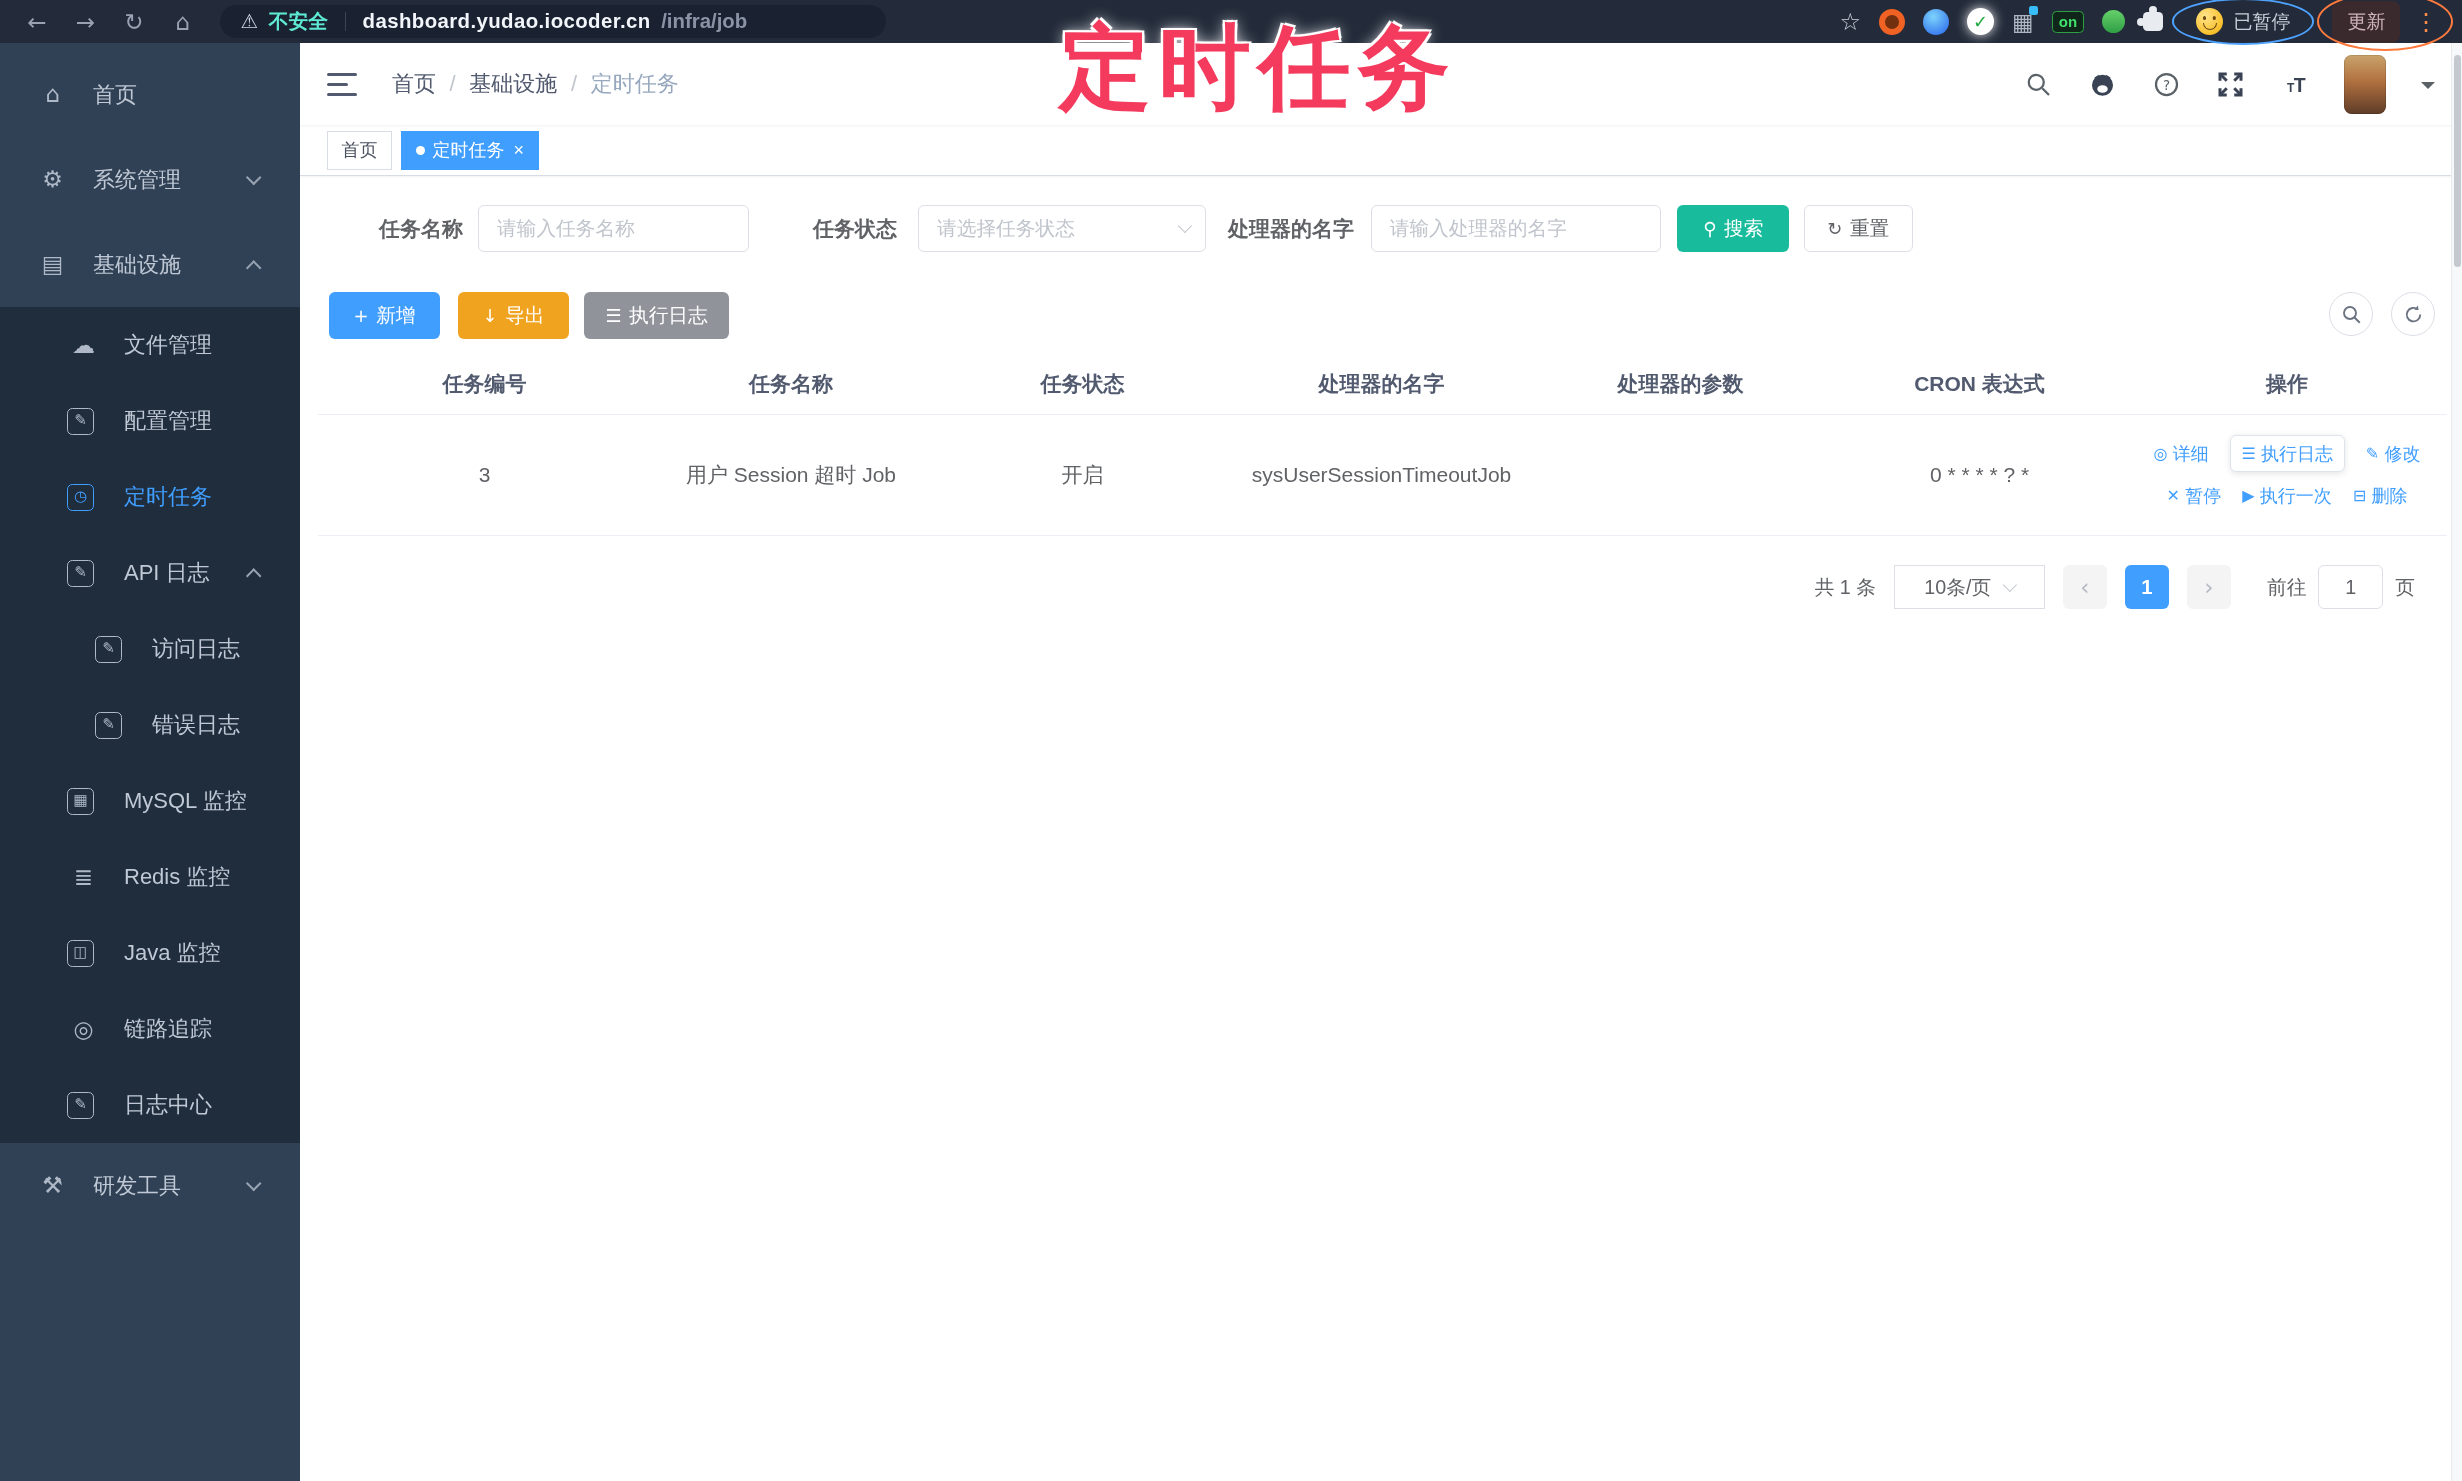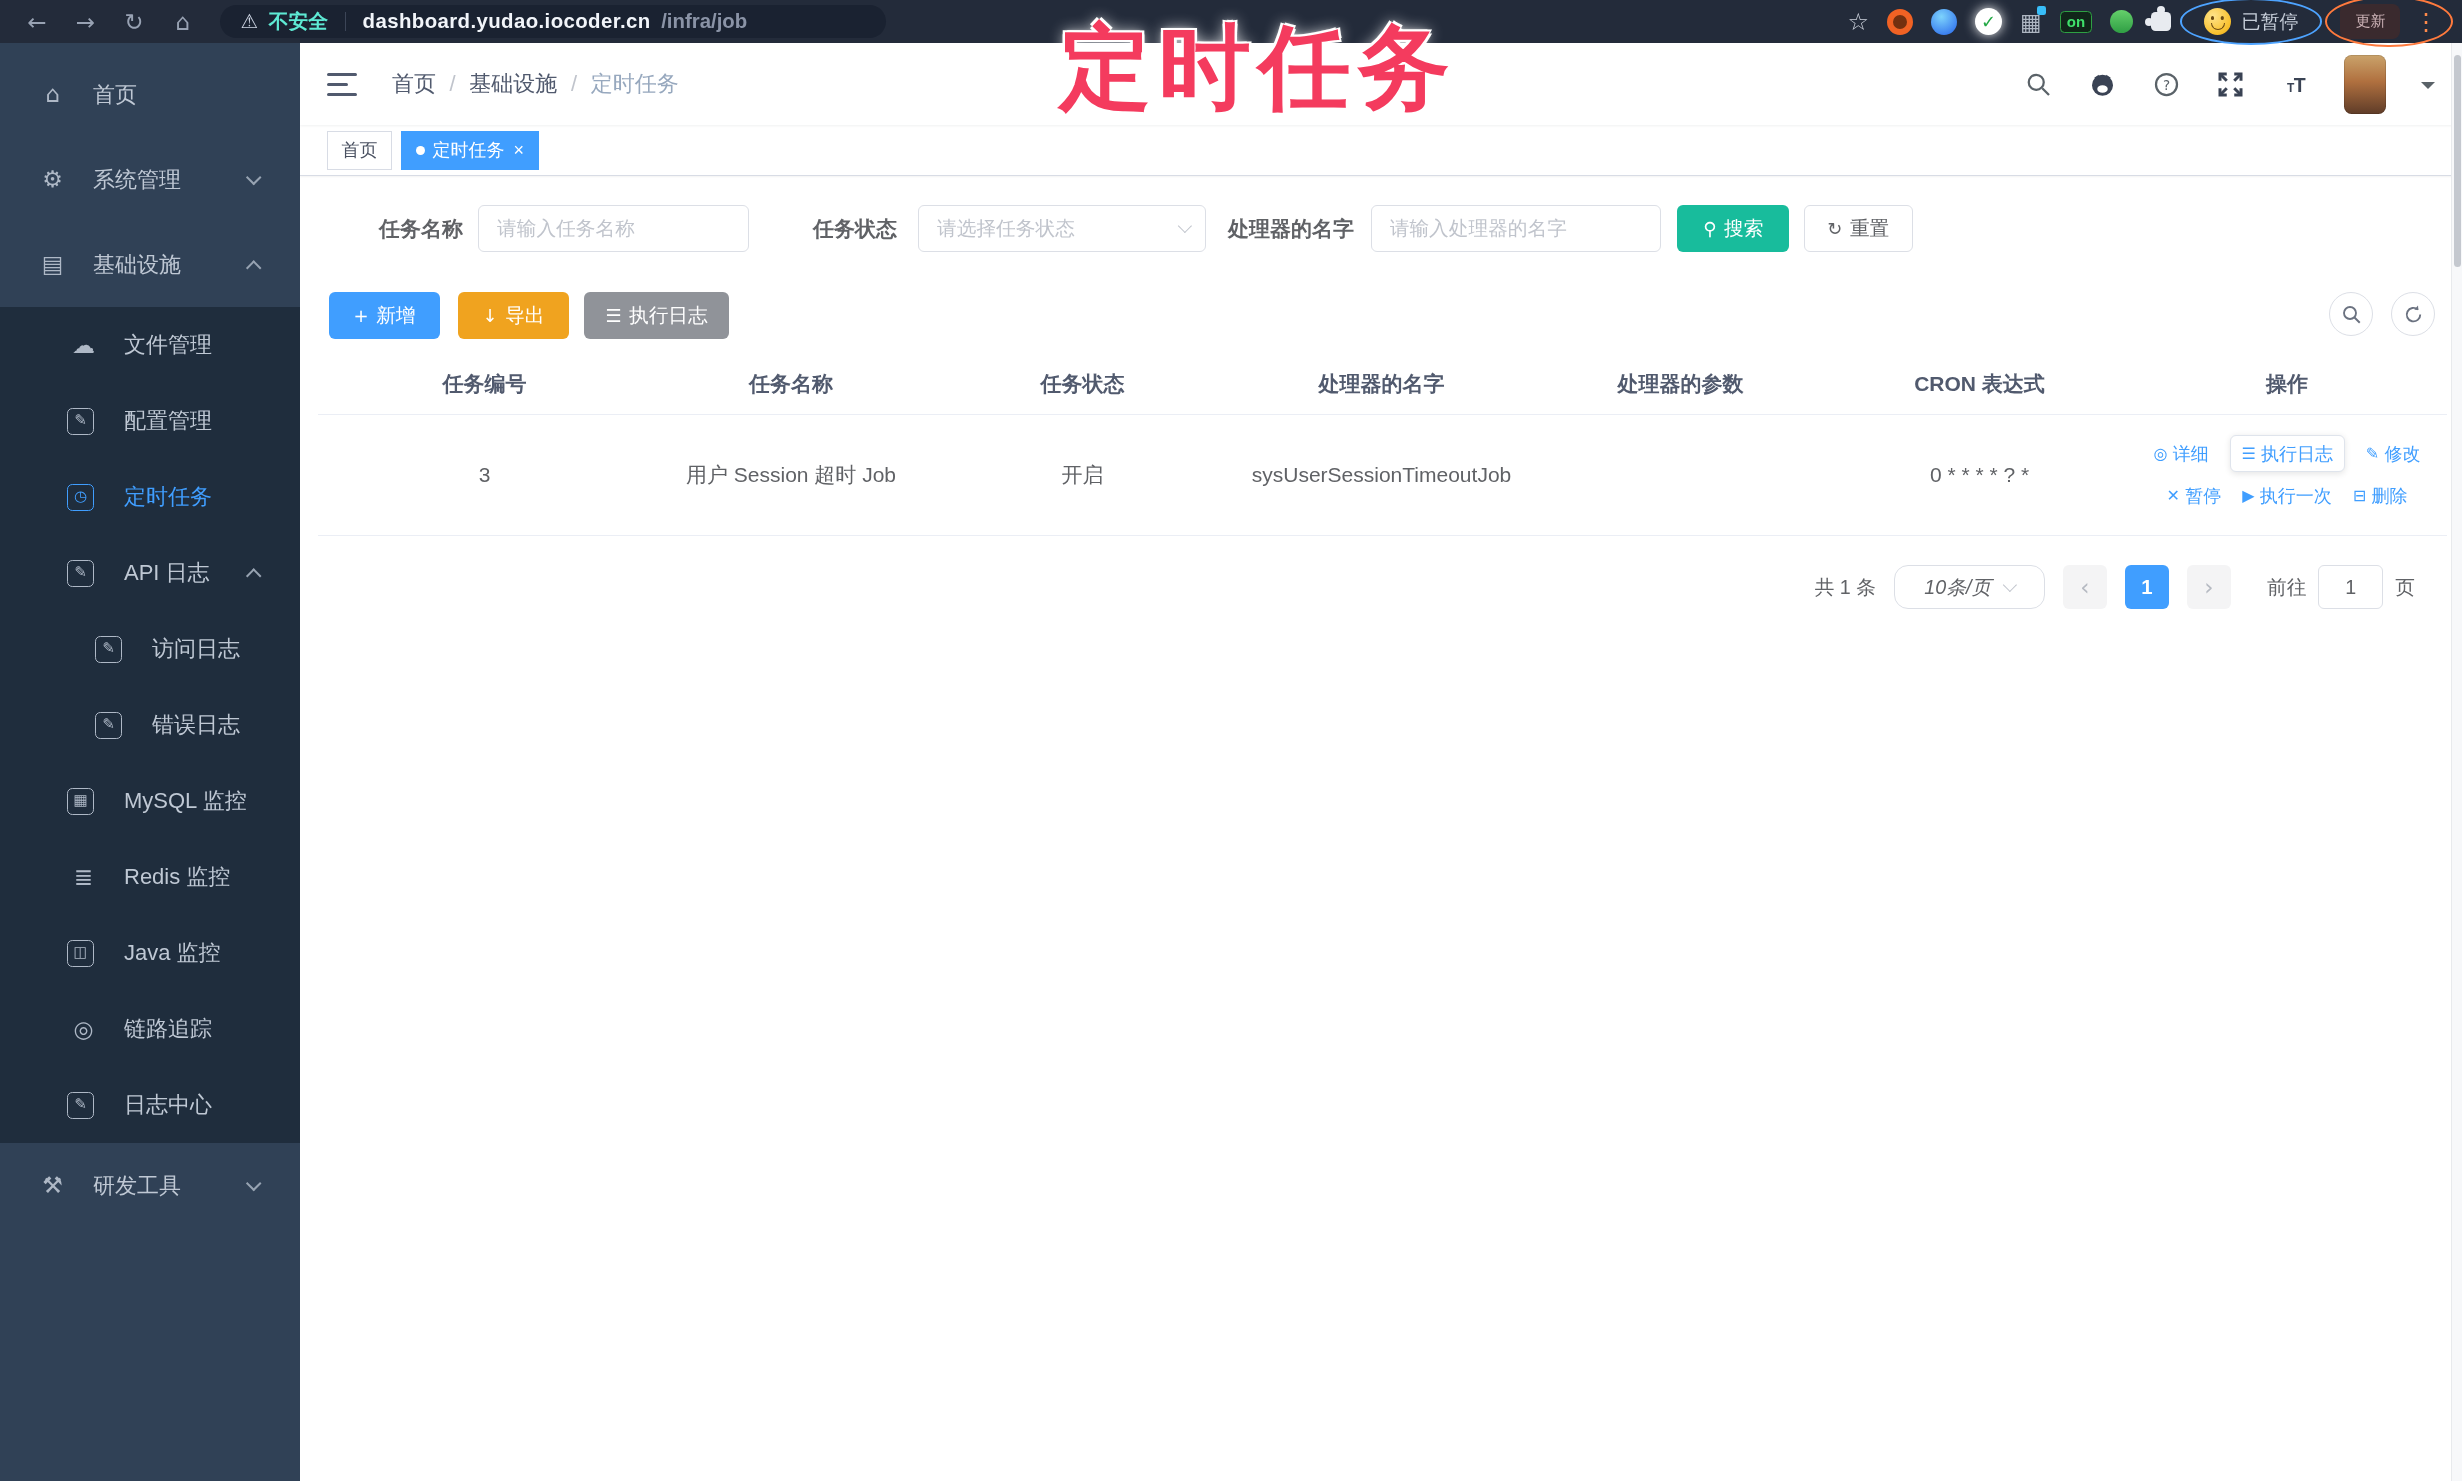--- a/index.html
+++ b/index.html
@@ -33,21 +33,21 @@
   .puzzle::before{content:'';position:absolute;top:-6px;left:6px;width:8.3px;height:8.3px;border-radius:50%;background:#e8ebf0;}
   .puzzle::after{content:'';position:absolute;left:-6px;top:6px;width:8.3px;height:8.3px;border-radius:50%;background:#e8ebf0;}
   .paused-wrap{position:relative;display:flex;align-items:center;gap:10.6px;padding:4.5px 15px;cursor:pointer;}
   .paused-wrap::after{content:'';position:absolute;inset:-5.3px -9px;border:2.3px solid #4da3ff;border-radius:50%;pointer-events:none;}
   .emoji{width:27px;height:27px;border-radius:50%;background:radial-gradient(circle at 35% 30%,#ffe38a,#f8c02c 70%,#d99a16);position:relative;}
   .emoji::before{content:'';position:absolute;left:6.8px;top:8.3px;width:3.8px;height:3.8px;border-radius:50%;background:#6b4a12;box-shadow:9.8px 0 0 #6b4a12;}
   .emoji::after{content:'';position:absolute;left:7.6px;top:15px;width:12px;height:6px;border:1.5px solid #6b4a12;border-top:none;border-radius:0 0 9px 9px;}
   .paused-label{color:#c6ced9;font-size:19px;}
   .update-wrap{position:relative;display:flex;align-items:center;gap:13.6px;padding:3px 9px;cursor:pointer;}
   .update-wrap::after{content:'';position:absolute;inset:-5.3px -6px;border:2.3px solid #ff7a3d;border-radius:50%;pointer-events:none;}
-  .update-pill{background:#3a2a2e;border-radius:7.6px;padding:8px 15px;color:#cdb3b7;font-size:15px;}
+  .update-pill{background:#3a2a2e;border-radius:7.6px;padding:8px 15px;color:#cdb3b7;font-size:19px;}
   .menu-dots{color:#ff8a4a;font-size:24px;font-family:"DejaVu Sans",sans-serif;line-height:1;}
 
   
   .sidebar{position:absolute;left:0;top:43px;width:300px;bottom:0;background:#304156;overflow:hidden;z-index:20;}
   .logo-row{display:flex;align-items:center;gap:19.7px;padding:13.6px 0 7.6px 45px;cursor:pointer;}
   .logo-img{width:48px;height:48px;border-radius:7.6px;flex:none;
     background:radial-gradient(circle at 50% 42%,#f6e3ea 0 28%,#cfa3a8 55%,#7c5a52 100%);
     box-shadow:inset 0 0 0 1.5px rgba(255,255,255,.2);}
   .logo-title{color:#fff;font-size:23.5px;font-weight:700;letter-spacing:1.5px;white-space:nowrap;}
   #sidebar-nav{margin-top:9px;}
@@ -128,22 +128,22 @@
   .job-table td{font-size:21px;color:#606266;text-align:center;padding:18px 7.6px;border-bottom:0.8px solid #ebeef5;vertical-align:middle;}
   .handler{display:inline-block;max-width:261px;word-break:break-all;line-height:1.7;}
   .act-line{display:flex;justify-content:center;align-items:center;gap:21px;height:42px;}
   .act{color:#409eff;font-size:18px;display:inline-flex;align-items:center;gap:5.3px;cursor:pointer;white-space:nowrap;}
   .act .act-ic{font-family:"DejaVu Sans",sans-serif;font-size:16px;font-style:normal;line-height:1;}
   .act.boxed{border:0.8px solid #dfe4ec;border-radius:6px;padding:5.3px 10.6px;background:#fff;
     box-shadow:0 1.5px 6px rgba(0,0,0,.10);}
 
   
   .pagination{position:absolute;top:389px;right:47px;display:flex;align-items:center;font-size:19.7px;color:#606266;gap:18px;}
-  .page-size{width:151px;height:44px;border:0.8px solid #dcdfe6;border-radius:14px;display:flex;align-items:center;
-    justify-content:center;gap:13.6px;color:#606266;cursor:pointer;background:#fff;font-style:italic;}
+  .page-size{width:151px;height:44px;border:0.8px solid #dcdfe6;border-radius:0;display:flex;align-items:center;
+    justify-content:center;gap:13.6px;color:#606266;cursor:pointer;background:#fff;}
   .pg-btn{width:44px;height:44px;border-radius:6px;background:#f4f4f5;color:#b6bac2;display:flex;
     align-items:center;justify-content:center;font-size:23px;cursor:pointer;font-family:"DejaVu Sans",sans-serif;}
   .pg-cur{width:44px;height:44px;border-radius:6px;background:#409eff;color:#fff;display:flex;
     align-items:center;justify-content:center;font-size:20.4px;font-weight:700;cursor:pointer;}
   .goto-wrap{display:flex;align-items:center;gap:12px;margin-left:18px;}
   .goto-input{width:65px;height:44px;border:0.8px solid #dcdfe6;border-radius:6px;text-align:center;
     font-size:19.7px;color:#606266;outline:none;font-family:inherit;}
 
   
   .annotation{position:absolute;left:1059px;top:6px;font-size:92px;font-weight:900;color:#f43b5e;

